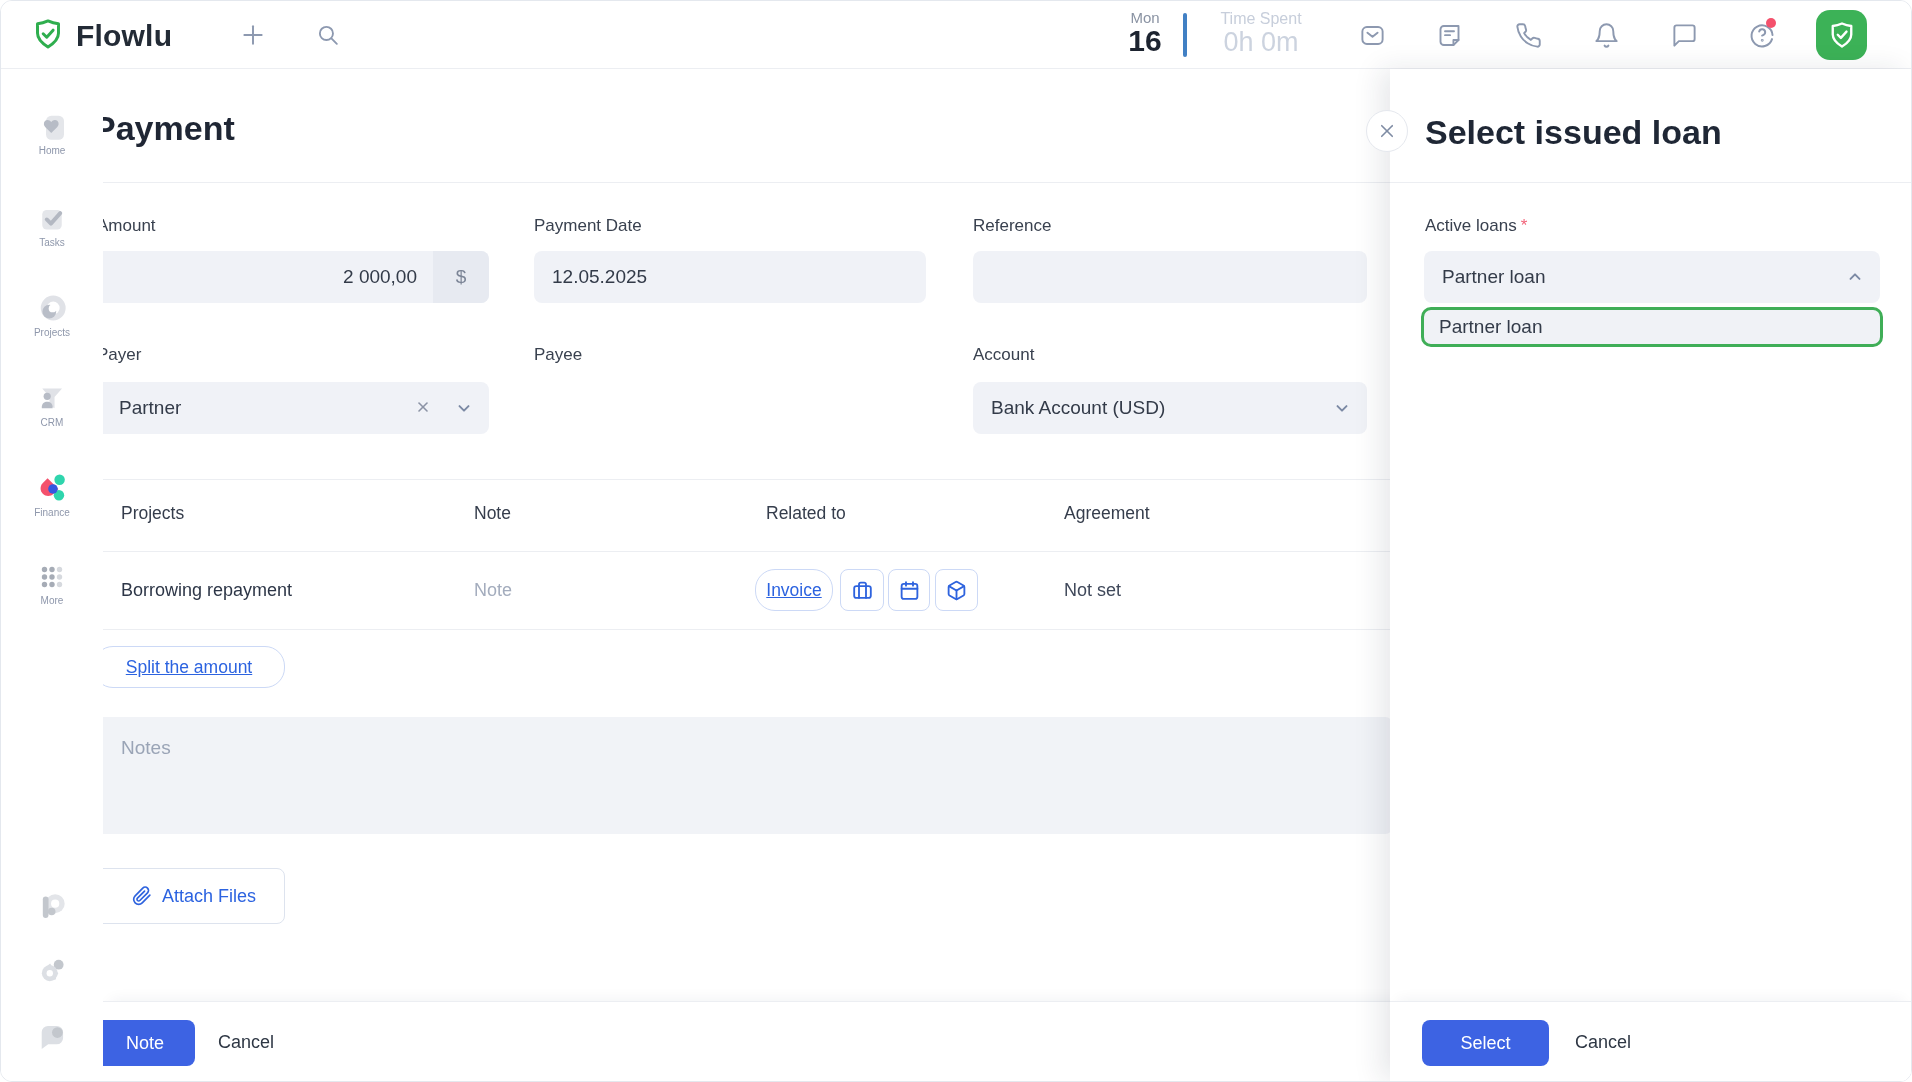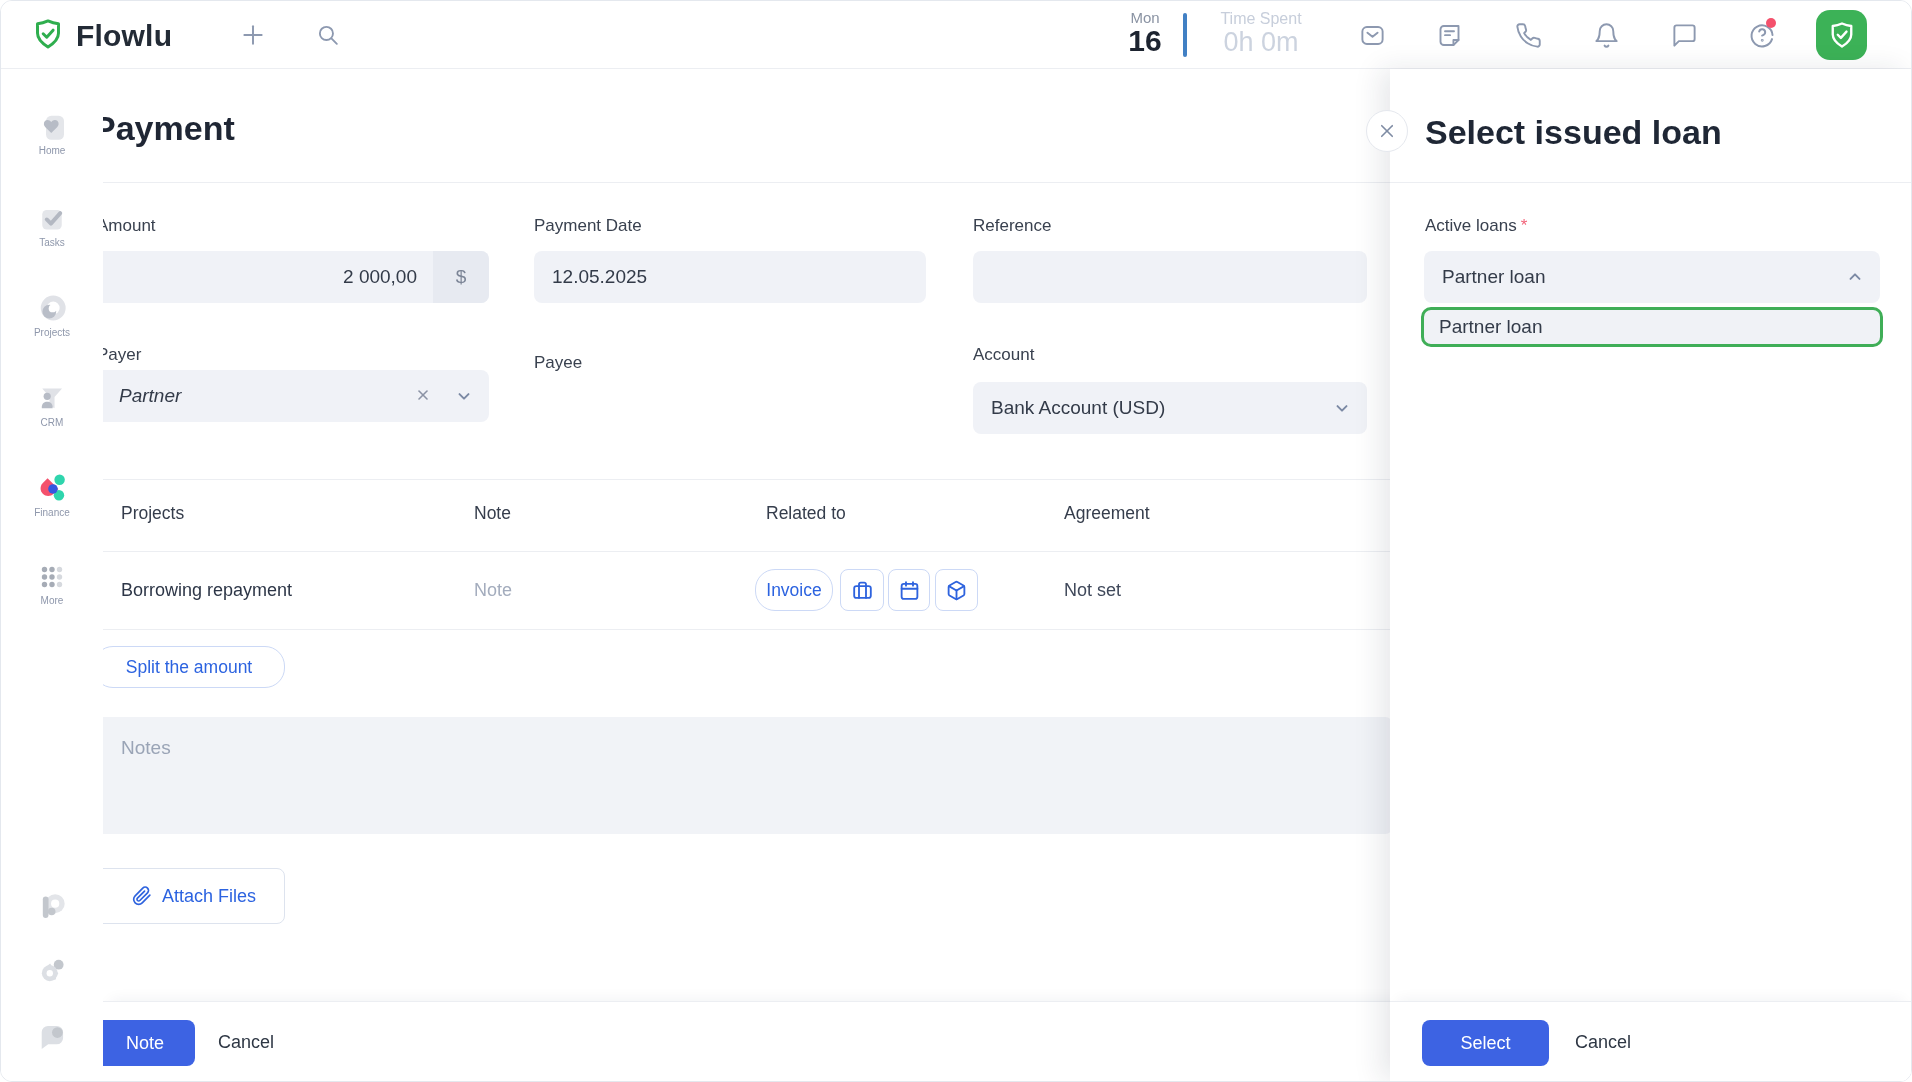--- a/index.html
+++ b/index.html
@@ -50,21 +50,21 @@
   .payer-ic { position:absolute; left:22px; top:16px; }
   .clear-x { position:absolute; right:58px; top:17px; cursor:pointer; }
   .chev { position:absolute; right:16px; top:17px; }
 
   .th { position:absolute; font-size:17.5px; color:#353d4c; height:24px; line-height:24px; }
   .row-zone { position:absolute; left:0; right:0; top:482px; height:78px; }
   .rz-item { position:absolute; top:50%; transform:translateY(-50%); }
   .cell-text { font-size:18px; color:#2d3647; }
   .cell-muted { font-size:18px; color:#a3acbd; }
   .btn-outline-blue { background:#fff; border:1px solid #ccd9f6; border-radius:20px; color:#2c63e0;
-            font-size:17.5px; font-weight:500; display:flex; align-items:center; justify-content:center; cursor:pointer; }
+            font-size:17.5px; font-weight:500; display:flex; align-items:center; justify-content:center; cursor:pointer;text-decoration:underline; }
   .iconbtn { width:44px; height:42px; background:#fff; border:1px solid #ccd9f6; border-radius:8px;
              display:flex; align-items:center; justify-content:center; cursor:pointer; }
   .split-btn { position:absolute; left:-10px; top:577px; width:192px; height:42px; }
   .notes { position:absolute; left:-40px; top:648px; width:1330px; height:117px; background:#f1f3f7; border-radius:8px; cursor:text; }
   .notes-ph { position:absolute; left:58px; top:20px; font-size:19px; color:#9aa4b6; }
   .attach-btn { position:absolute; left:-18px; top:799px; width:200px; height:56px; background:#fff;
                 border:1px solid #dde3ee; border-radius:8px; display:flex; align-items:center; cursor:pointer; }
   .attach-btn .txt { font-size:18px; font-weight:500; color:#2c63e0; margin-left:10px; }
   .footer { position:absolute; left:0; right:0; bottom:0; height:80px; background:#fff; border-top:1px solid #eceef2;
             box-shadow:0 -8px 14px -8px rgba(35,45,65,.07); }
@@ -279,24 +279,24 @@
       <span class="cur-box">$</span>
     </div>
     <div class="finput" style="left:431px; top:182px; width:392px;">
       <span class="sel-text">12.05.2025</span>
     </div>
     <div class="finput" style="left:870px; top:182px; width:394px;">
       <span class="sel-text"></span>
     </div>
 
     <div class="flabel" style="left:-6px; top:275px;">Payer</div>
-    <div class="flabel" style="left:431px; top:275px;margin-top:8px;">Payee</div>
+    <div class="flabel" style="left:431px; top:275px;">Payee</div>
     <div class="flabel" style="left:870px; top:275px;">Account</div>
 
-    <div class="fselect" style="left:-40px; top:301px; width:426px;font-style:italic;">
+    <div class="fselect" style="left:-40px; top:313px; width:426px;">
       <span class="payer-ic">
         <svg width="20" height="20" viewBox="0 0 24 24">
             <rect x="5" y="2.5" width="14" height="19" rx="2.2" fill="#2e63de"></rect>
             <rect x="8.2" y="6" width="2.8" height="2.8" rx=".6" fill="#fff"></rect>
             <rect x="13" y="6" width="2.8" height="2.8" rx=".6" fill="#fff"></rect>
             <rect x="8.2" y="10.6" width="2.8" height="2.8" rx=".6" fill="#fff"></rect>
             <rect x="13" y="10.6" width="2.8" height="2.8" rx=".6" fill="#fff"></rect>
             <rect x="10.5" y="15.8" width="3" height="5.7" rx=".8" fill="#fff"></rect>
           </svg>
       </span>

